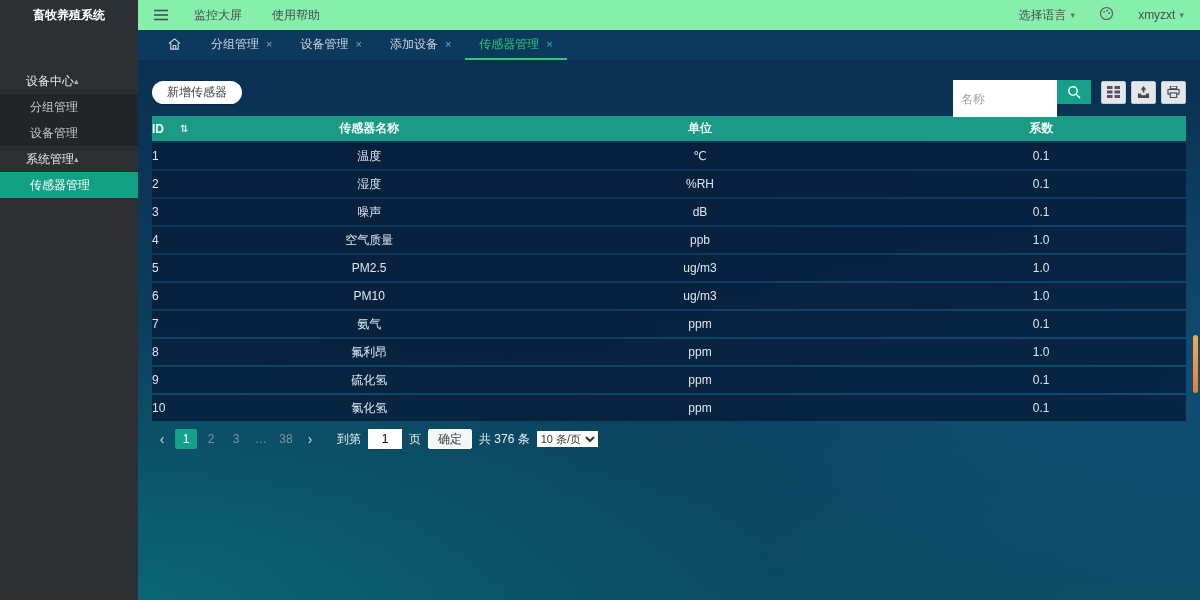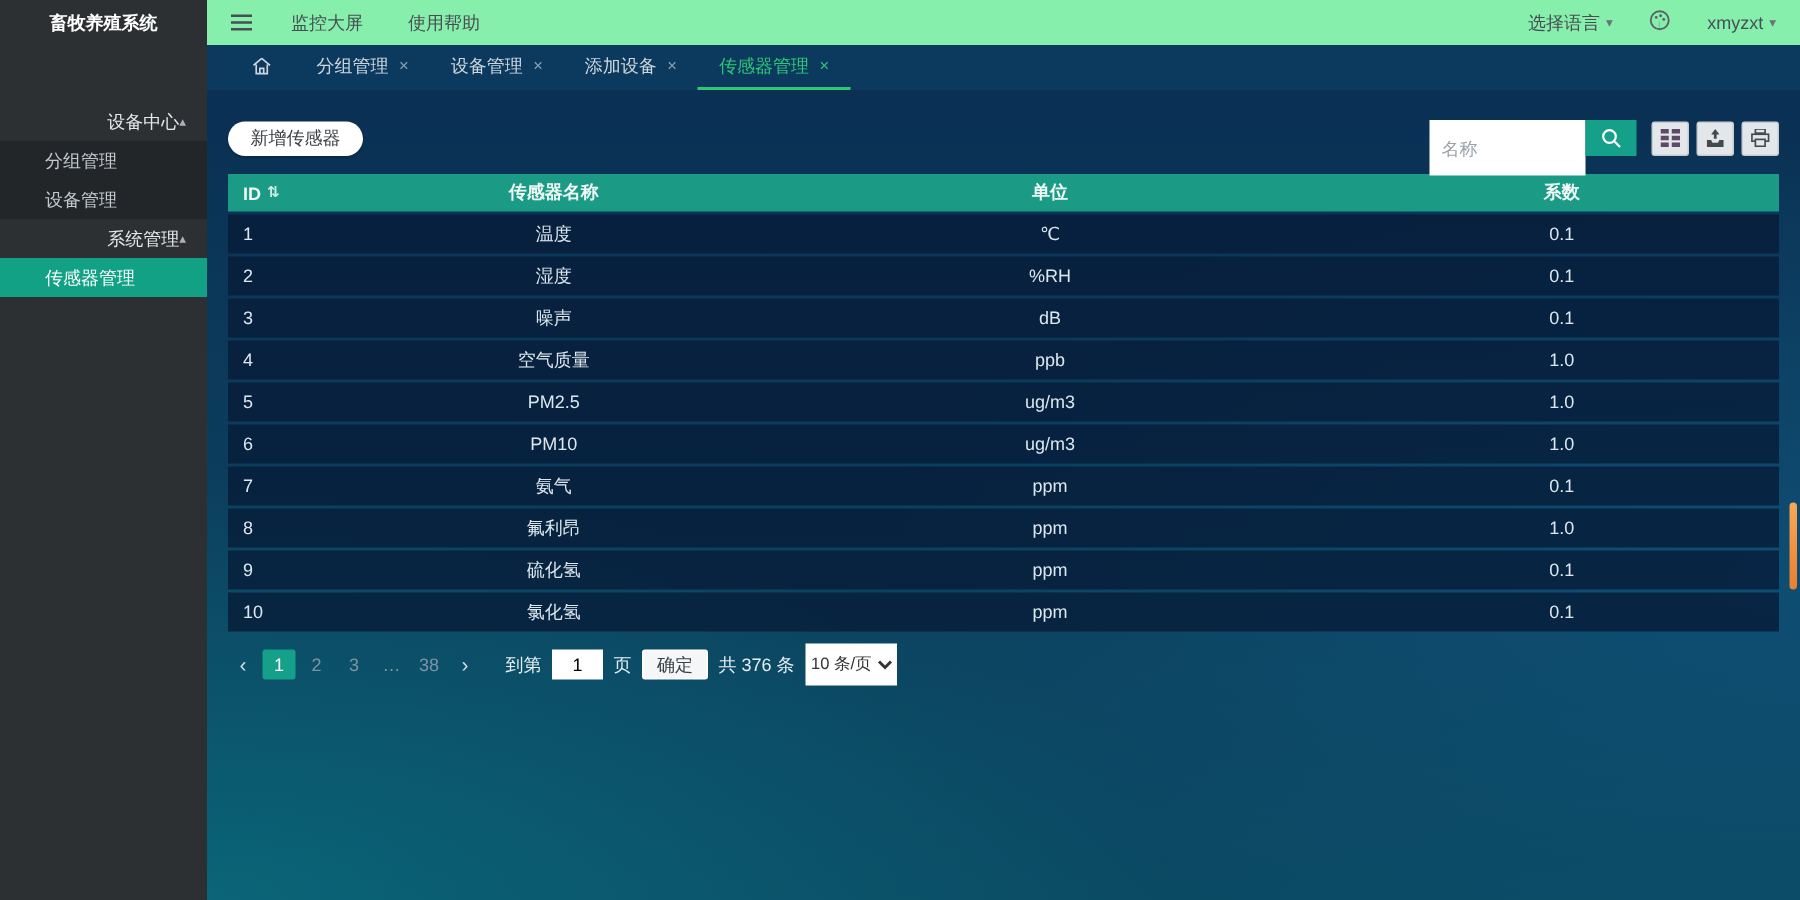--- a/index.html
+++ b/index.html
@@ -3,21 +3,21 @@
 <meta charset="utf-8">
 <style>
   * { margin:0; padding:0; box-sizing:border-box; }
   html,body { width:1200px; height:600px; overflow:hidden; font-family:"Liberation Sans","DejaVu Sans",sans-serif; }
   .app { display:flex; width:1200px; height:600px; }
 
   
   .sidebar { width:138px; flex-shrink:0; background:#2c3033; color:#dfe3e6; display:flex; flex-direction:column; }
   .logo { height:30px; line-height:30px; text-align:center; font-size:12px; font-weight:bold; color:#ffffff; }
   .side-nav { margin-top:38px; font-size:12px; }
-  .menu-section { height:26px; display:flex; align-items:center; justify-content:flex-end; padding:0 14px; color:#e6e9ec; cursor:pointer; }
+  .menu-section { height:26px; display:flex; align-items:center; justify-content:flex-start; padding:0 26px; color:#e6e9ec; cursor:pointer; }
   .menu-arrow { font-size:9px; color:#aab1b7; }
   .submenu { background:#232629; }
   .submenu-item { height:26px; line-height:26px; padding-left:30px; color:#c3c9cf; cursor:pointer; }
   .submenu-item.active { background:#12a185; color:#ffffff; }
 
   
   .main { flex:1; display:flex; flex-direction:column; position:relative; }
 
   .topbar { height:30px; background:#86efac; display:flex; align-items:center; padding:0 16px; font-size:12px; color:#474e54; flex-shrink:0; }
   .topbar .hamburger { margin-right:26px; cursor:pointer; display:flex; align-items:center; }
@@ -45,36 +45,36 @@
   .search-group { margin-left:auto; display:flex; height:24px; }
   .search-input { width:104px; height:37px; border:none; font-size:12px; padding:0 8px; outline:none; color:#333; }
   .search-input::placeholder { color:#9aa3ab; }
   .search-btn { width:34px; height:24px; background:#14a089; border:none; display:flex; align-items:center; justify-content:center; cursor:pointer; }
   .icon-btns { display:flex; gap:5px; margin-left:10px; }
   .icon-btn { width:25px; height:23px; background:#e3e7ea; border:1px solid #c6ccd1; border-radius:2px; display:flex; align-items:center; justify-content:center; cursor:pointer; }
 
   
   .thead { display:flex; background:#1b9a85; height:25px; align-items:center; color:#eef8f4; font-size:12px; font-weight:bold; }
   .trow { display:flex; height:26px; align-items:center; background:rgba(6,28,56,0.80); margin-top:2px; color:#dde7ef; font-size:12px; }
-  .c-id { width:8%; padding-left:10px; display:flex; align-items:center; gap:4px; }
+  .c-id { width:8%; display:flex; align-items:center; gap:16px; }
   .c-name { width:26%; text-align:center; }
   .c-unit { width:38%; text-align:center; }
   .c-coef { width:28%; text-align:center; }
   .sort-icon { font-size:10px; color:#d4ece5; }
 
   
   .pagination { display:flex; align-items:center; margin-top:8px; font-size:12px; color:#9fb3c4; gap:3px; }
   .pg-arrow { min-width:20px; height:20px; display:flex; align-items:center; justify-content:center; color:#d4dde4; cursor:pointer; font-size:14px; }
   .pg-btn { min-width:22px; height:20px; display:flex; align-items:center; justify-content:center; color:#7e93a6; cursor:pointer; border-radius:2px; padding:0 4px; }
   .pg-btn.active { background:#14a089; color:#ffffff; }
   .goto { display:flex; align-items:center; gap:7px; margin-left:14px; color:#e7eef4; }
   .goto-input { width:34px; height:20px; text-align:center; border:none; font-size:12px; outline:none; }
   .confirm-btn { height:20px; padding:0 9px; background:#f4f6f8; border:1px solid #ffffff; border-radius:2px; font-size:12px; color:#3a4045; cursor:pointer; }
   .total-label { color:#e7eef4; }
-  .size-select { height:28px; font-size:11px; border:none; outline:none; color:#333; background:#fff; }
+  .size-select { height:16px; font-size:11px; border:none; outline:none; color:#333; background:#fff; }
 
   .scroll-thumb { position:absolute; right:2px; top:335px; width:5px; height:58px; border-radius:3px;
     background:linear-gradient(180deg,#f6a955 0%, #ea7e2f 100%); }
 </style>
 </head>
 <body>
 
 <div class="app">
 
   <aside class="sidebar">

